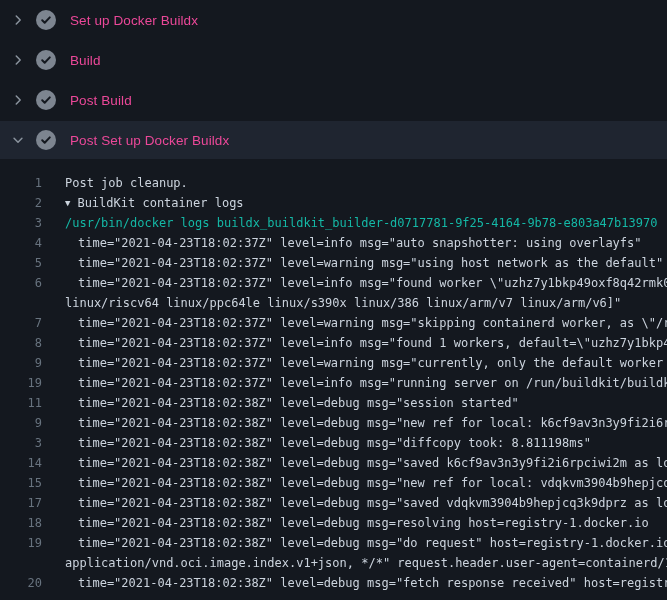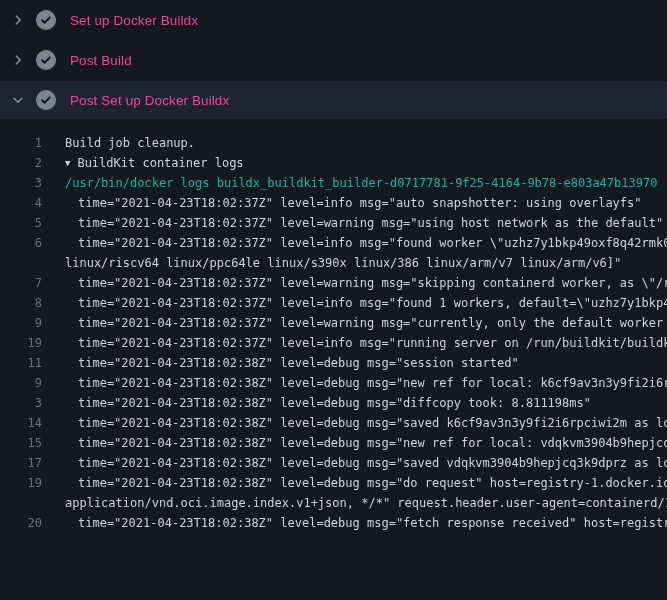--- a/index.html
+++ b/index.html
@@ -90,52 +90,64 @@
       </div>
       <div class="step-row">
         <span class="chev">
           <svg width="14" height="14" viewBox="0 0 16 16">
             <path d="M6 3.5 L10.5 8 L6 12.5" stroke="currentColor" stroke-width="1.7" fill="none" stroke-linecap="round" stroke-linejoin="round"></path>
           </svg>
         </span>
         <span class="status-circle"><svg width="20" height="20" viewBox="0 0 20 20">
             <use href="#icon-check-circle"></use>
           </svg></span>
+        <span class="step-label">Build</span>
+      </div>
+      <div class="step-row">
+        <span class="chev">
+          <svg width="14" height="14" viewBox="0 0 16 16">
+            <path d="M6 3.5 L10.5 8 L6 12.5" stroke="currentColor" stroke-width="1.7" fill="none" stroke-linecap="round" stroke-linejoin="round"></path>
+          </svg>
+        </span>
+        <span class="status-circle"><svg width="20" height="20" viewBox="0 0 20 20">
+            <use href="#icon-check-circle"></use>
+          </svg></span>
         <span class="step-label">Post Build</span>
       </div>
       <div class="step-row expanded">
         <span class="chev">
           <svg width="14" height="14" viewBox="0 0 16 16">
             <path d="M3.5 6 L8 10.5 L12.5 6" stroke="currentColor" stroke-width="1.7" fill="none" stroke-linecap="round" stroke-linejoin="round"></path>
           </svg>
         </span>
         <span class="status-circle"><svg width="20" height="20" viewBox="0 0 20 20">
             <use href="#icon-check-circle"></use>
           </svg></span>
         <span class="step-label">Post Set up Docker Buildx</span>
       </div>
     </div>
   <div id="log" class="log-area">
-      <div class="log-row plain"><span class="log-num">1</span><span class="log-text">Build job cleanup.</span></div>
+      <div class="log-row plain"><span class="log-num">1</span><span class="log-text">Post job cleanup.</span></div>
       <div class="log-row group"><span class="log-num">2</span><span class="log-text"><span class="group-toggle">▼</span><span>BuildKit container logs</span></span></div>
       <div class="log-row command"><span class="log-num">3</span><span class="log-text">/usr/bin/docker logs buildx_buildkit_builder-d0717781-9f25-4164-9b78-e803a47b13970</span></div>
       <div class="log-row grouped"><span class="log-num">4</span><span class="log-text">time="2021-04-23T18:02:37Z" level=info msg="auto snapshotter: using overlayfs"</span></div>
       <div class="log-row grouped"><span class="log-num">5</span><span class="log-text">time="2021-04-23T18:02:37Z" level=warning msg="using host network as the default"</span></div>
       <div class="log-row grouped"><span class="log-num">6</span><span class="log-text">time="2021-04-23T18:02:37Z" level=info msg="found worker \"uzhz7y1bkp49oxf8q42rmk0xj</span></div>
       <div class="log-row wrap"><span class="log-num"></span><span class="log-text">linux/riscv64 linux/ppc64le linux/s390x linux/386 linux/arm/v7 linux/arm/v6]"</span></div>
       <div class="log-row grouped"><span class="log-num">7</span><span class="log-text">time="2021-04-23T18:02:37Z" level=warning msg="skipping containerd worker, as \"/run</span></div>
       <div class="log-row grouped"><span class="log-num">8</span><span class="log-text">time="2021-04-23T18:02:37Z" level=info msg="found 1 workers, default=\"uzhz7y1bkp49o</span></div>
       <div class="log-row grouped"><span class="log-num">9</span><span class="log-text">time="2021-04-23T18:02:37Z" level=warning msg="currently, only the default worker ca</span></div>
       <div class="log-row grouped"><span class="log-num">19</span><span class="log-text">time="2021-04-23T18:02:37Z" level=info msg="running server on /run/buildkit/buildkit</span></div>
       <div class="log-row grouped"><span class="log-num">11</span><span class="log-text">time="2021-04-23T18:02:38Z" level=debug msg="session started"</span></div>
       <div class="log-row grouped"><span class="log-num">9</span><span class="log-text">time="2021-04-23T18:02:38Z" level=debug msg="new ref for local: k6cf9av3n3y9fi2i6rpc</span></div>
       <div class="log-row grouped"><span class="log-num">3</span><span class="log-text">time="2021-04-23T18:02:38Z" level=debug msg="diffcopy took: 8.811198ms"</span></div>
       <div class="log-row grouped"><span class="log-num">14</span><span class="log-text">time="2021-04-23T18:02:38Z" level=debug msg="saved k6cf9av3n3y9fi2i6rpciwi2m as loca</span></div>
       <div class="log-row grouped"><span class="log-num">15</span><span class="log-text">time="2021-04-23T18:02:38Z" level=debug msg="new ref for local: vdqkvm3904b9hepjcq3k</span></div>
       <div class="log-row grouped"><span class="log-num">17</span><span class="log-text">time="2021-04-23T18:02:38Z" level=debug msg="saved vdqkvm3904b9hepjcq3k9dprz as loca</span></div>
+      <div class="log-row grouped"><span class="log-num">18</span><span class="log-text">time="2021-04-23T18:02:38Z" level=debug msg=resolving host=registry-1.docker.io</span></div>
       <div class="log-row grouped"><span class="log-num">19</span><span class="log-text">time="2021-04-23T18:02:38Z" level=debug msg="do request" host=registry-1.docker.io r</span></div>
       <div class="log-row wrap"><span class="log-num"></span><span class="log-text">application/vnd.oci.image.index.v1+json, */*" request.header.user-agent=containerd/1.4</span></div>
       <div class="log-row grouped"><span class="log-num">20</span><span class="log-text">time="2021-04-23T18:02:38Z" level=debug msg="fetch response received" host=registry-</span></div>
     </div>
 </div>
 
 <svg width="0" height="0" style="position:absolute">
   <defs>
     <g id="icon-check-circle">
       <circle cx="10" cy="10" r="10" fill="#7d8590"></circle>

